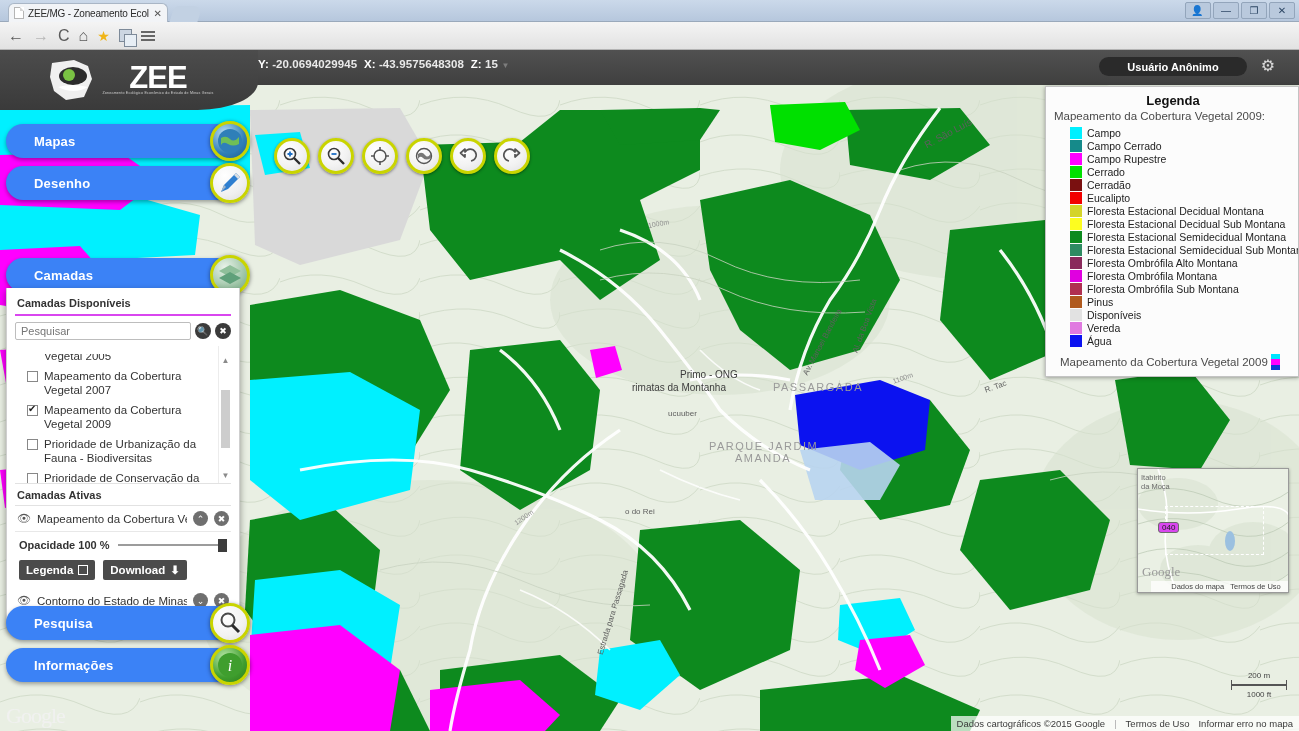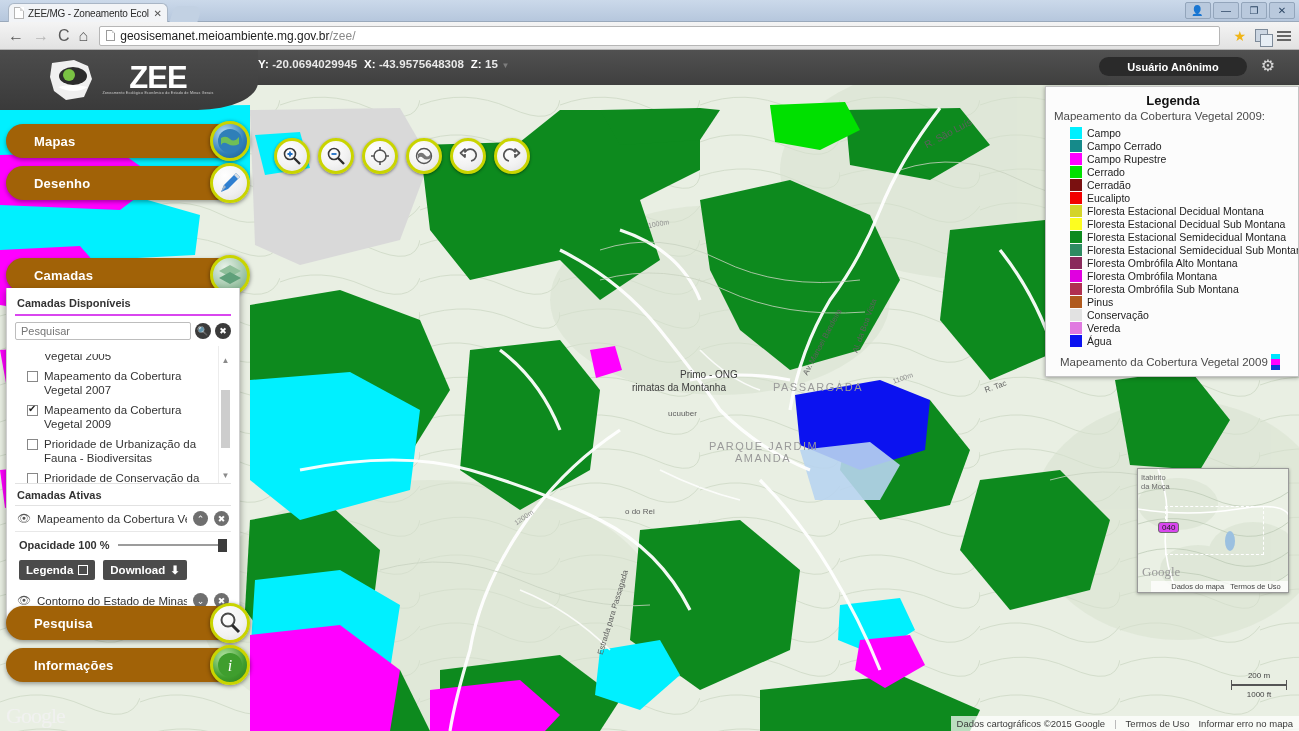--- a/index.html
+++ b/index.html
@@ -117,21 +117,21 @@
     border:3px solid #c9d400; box-shadow:0 1px 3px rgba(0,0,0,.45);
     display:flex;align-items:center;justify-content:center; cursor:pointer;
     position:relative;
   }
   .tool-btn svg{ display:block; }
 
   
   .left-rail{ position:absolute; left:0; top:0; width:250px; height:681px; }
   .accordion{
     position:absolute; height:34px; width:228px; left:6px;
-    background:#a16207; border-radius:17px; display:flex; align-items:center;
+    background:#3b82f6; border-radius:17px; display:flex; align-items:center;
     box-shadow:0 2px 4px rgba(0,0,0,.35);
   }
   .accordion .a-label{
     color:#fff; font-size:13px; font-weight:bold; padding-left:28px; letter-spacing:.2px;
   }
   .acc-ico{
     position:absolute; right:-16px; top:-3px; width:40px;height:40px;border-radius:50%;
     border:3px solid #c9d400; box-shadow:0 1px 4px rgba(0,0,0,.5);
     display:flex;align-items:center;justify-content:center; overflow:hidden;
   }
@@ -269,24 +269,20 @@
       <div class="win-btn">❐</div>
       <div class="win-btn">✕</div>
     </div>
   </div>
 
   <div class="chrome-toolbar">
     <span class="nav-ico">←</span>
     <span class="nav-ico dim">→</span>
     <span class="nav-ico">C</span>
     <span class="nav-ico">⌂</span>
-    <div class="omnibox">
-      <span class="omni-doc"></span>
-      <span class="omni-url"><span>geosisemanet.meioambiente.mg.gov.br</span><span class="path">/zee/</span></span>
-    </div>
     <span class="star">★</span>
     <span class="ext-ico"></span>
     <span class="menu-ico">
         <i></i>
         <i></i>
         <i></i>
       </span>
   </div>
 
   <div class="viewport">
@@ -667,21 +663,21 @@
           <div class="leg-item">
      <span class="swatch" style="background:#b03050"></span>
      <span class="leg-label">Floresta Ombrófila Sub Montana</span>
    </div>
           <div class="leg-item">
      <span class="swatch" style="background:#b05a1e"></span>
      <span class="leg-label">Pinus</span>
    </div>
           <div class="leg-item">
      <span class="swatch" style="background:#e2e2e2"></span>
-     <span class="leg-label">Conservação</span>
+     <span class="leg-label">Disponíveis</span>
    </div>
           <div class="leg-item">
      <span class="swatch" style="background:#e07ae0"></span>
      <span class="leg-label">Vereda</span>
    </div>
           <div class="leg-item">
      <span class="swatch" style="background:#0b12f0"></span>
      <span class="leg-label">Água</span>
    </div>
         </div>

